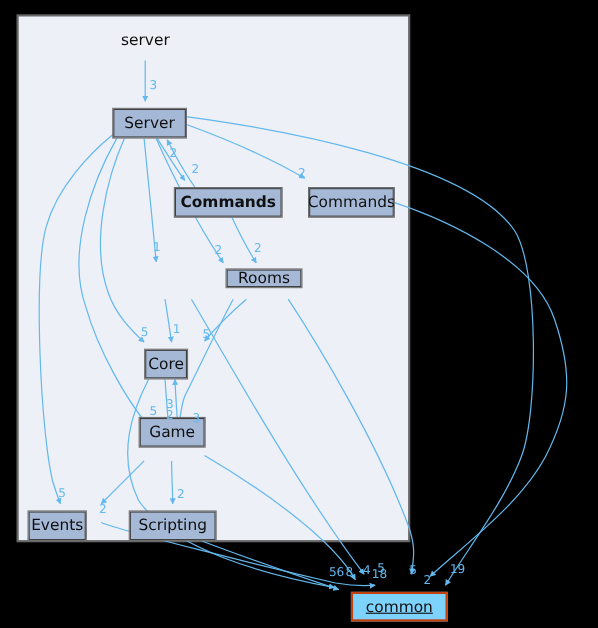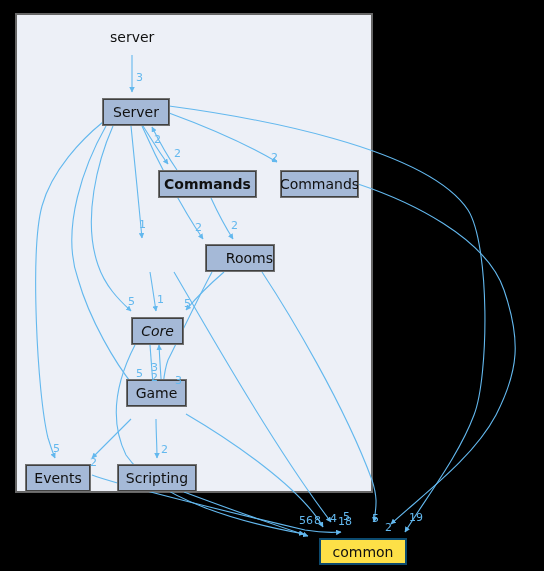--- a/index.html
+++ b/index.html
@@ -30,24 +30,25 @@
     outline: 1px solid #707070;
     display: flex;
     align-items: center;
     justify-content: center;
     font-size: 14px;
     color: #101010;
     white-space: nowrap;
     letter-spacing: 0px;
   }
   .node-box.root {
-    background: #fde047;
-    border: 2px solid #0c4a6e;
+    background: #7dd3fc;
+    border: 2px solid #c2410c;
     outline: none;
     color: #101010;
+    text-decoration: underline;
   }
   .cluster-label {
     position: absolute;
     font-size: 14px;
     color: #101010;
     white-space: nowrap;
   }
   .edge-label {
     position: absolute;
     font-size: 11px;
@@ -120,30 +121,30 @@
 
   <div class="node-box" style="left:103px; top:99px; width:66px; height:26px;">
     <span>Server</span>
   </div>
   <div class="node-box" style="left:159px; top:171px; width:97px; height:26px;font-weight:bold;">
     <span>Commands</span>
   </div>
   <div class="node-box" style="left:281px; top:171px; width:77px; height:26px;">
     <span>Commands</span>
   </div>
-  <div class="node-box" style="left:206px; top:245px; width:68px; height:26px;justify-content:flex-end;">
+  <div class="node-box" style="left:206px; top:245px; width:68px; height:16px;">
     <span>Rooms</span>
   </div>
-  <div class="node-box" style="left:132px; top:318px; width:51px; height:26px;font-style:italic;">
+  <div class="node-box" style="left:132px; top:318px; width:38px; height:26px;">
     <span>Core</span>
   </div>
   <div class="node-box" style="left:127px; top:380px; width:59px; height:26px;">
     <span>Game</span>
   </div>
-  <div class="node-box" style="left:26px; top:465px; width:64px; height:26px;">
+  <div class="node-box" style="left:26px; top:465px; width:52px; height:26px;">
     <span>Events</span>
   </div>
   <div class="node-box" style="left:118px; top:465px; width:78px; height:26px;">
     <span>Scripting</span>
   </div>
   <div class="node-box root" style="left:319px; top:538px; width:88px; height:27px;">
     <span>common</span>
   </div>
 
   <div class="edge-label" style="left:136px; top:72px;">3</div>

